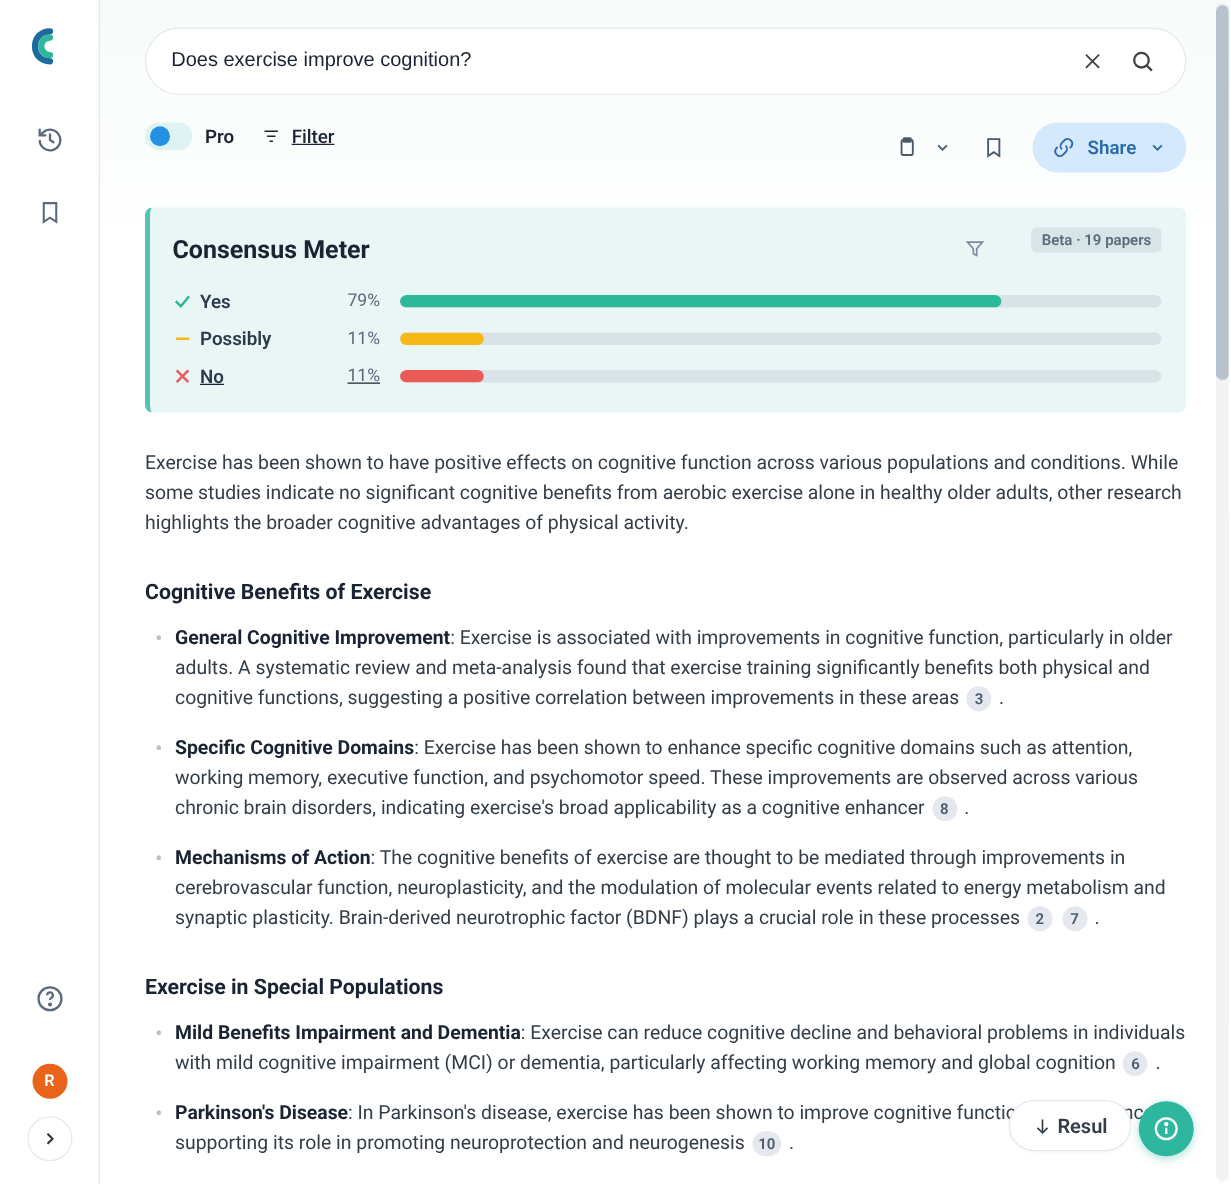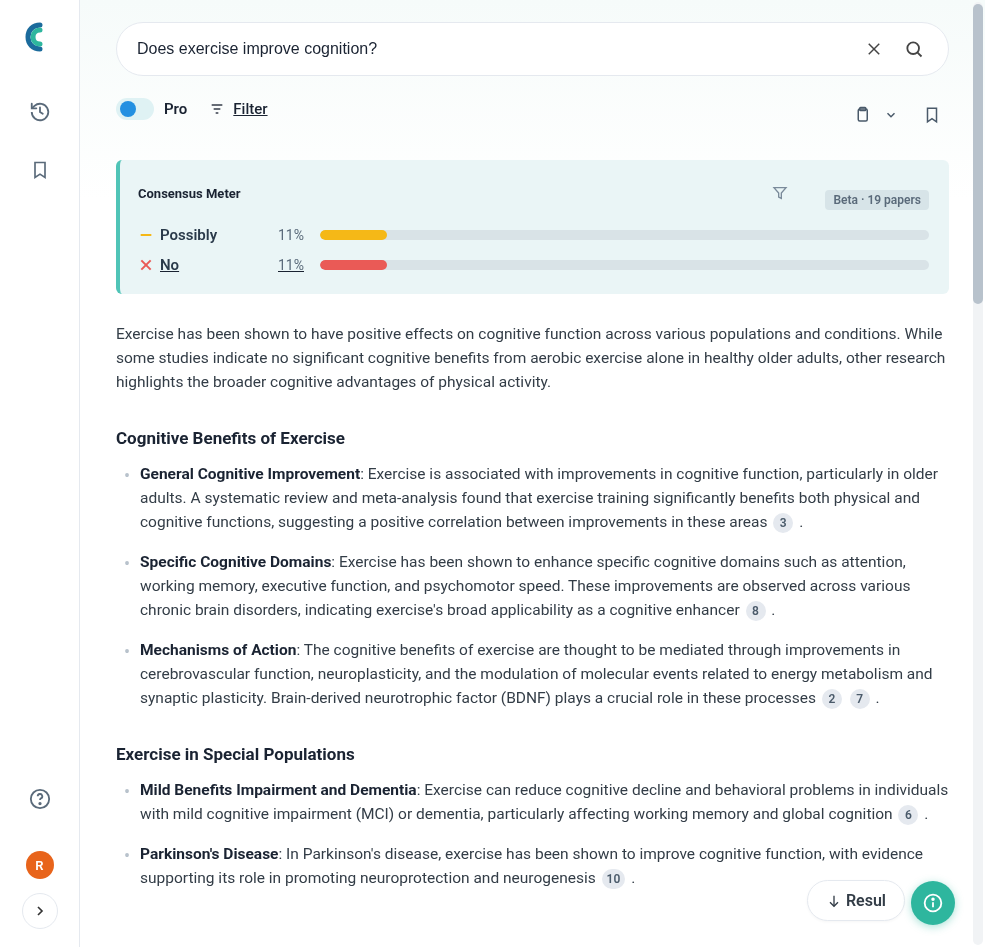--- a/index.html
+++ b/index.html
@@ -156,22 +156,22 @@
     background: #eaf5f6;
     border-left: 4px solid #50c4b7;
     border-radius: 6px;
     padding: 16px 20px 20px 18px;
     position: relative;
   }
   .meter-head {
     display: flex; align-items: center; justify-content: space-between;
     margin-bottom: 16px;
   }
-  .meter-title { font-weight: 700; font-size: 13px; color: #1a2332; }
-  .meter-head-right { display:flex; align-items:flex-end; gap:28px; }
+  .meter-title { font-weight: 700; font-size: 20px; color: #1a2332; }
+  .meter-head-right { display:flex; align-items:flex-start; gap:28px; }
   .beta-badge {
     background: #d7e4e8;
     color: #5a6a7a;
     font-size: 12px;
     font-weight: 600;
     padding: 3px 8px;
     border-radius: 4px;
   }
   .meter-row {
     display: flex;
@@ -374,36 +374,58 @@
             <svg width="14" height="14" viewBox="0 0 24 24" fill="none" stroke="currentColor" stroke-width="2.5">
               <polyline points="6 9 12 15 18 9"></polyline>
             </svg>
           </div>
         </div>
         <div class="icon-btn">
           <svg width="18" height="18" viewBox="0 0 24 24" fill="none" stroke="currentColor" stroke-width="2">
             <path d="M6 3h12v18l-6-4-6 4V3z"></path>
           </svg>
         </div>
+        <div class="share-btn">
+          <svg width="18" height="18" viewBox="0 0 24 24" fill="none" stroke="currentColor" stroke-width="2">
+            <path d="M10 14a5 5 0 0 1 0-7l3-3a5 5 0 0 1 7 7l-1.5 1.5"></path>
+            <path d="M14 10a5 5 0 0 1 0 7l-3 3a5 5 0 0 1-7-7l1.5-1.5"></path>
+          </svg>
+          <span>Share</span>
+          <svg width="14" height="14" viewBox="0 0 24 24" fill="none" stroke="currentColor" stroke-width="2.5">
+            <polyline points="6 9 12 15 18 9"></polyline>
+          </svg>
+        </div>
       </div>
     </div>
 
     <div class="meter-card">
       <div class="meter-head">
         <div class="meter-title">Consensus Meter</div>
         <div class="meter-head-right">
           <div class="icon-btn" style="color:#7a8a9a">
             <svg width="16" height="16" viewBox="0 0 24 24" fill="none" stroke="currentColor" stroke-width="2">
               <polygon points="3 4 21 4 14 12 14 20 10 18 10 12 3 4"></polygon>
             </svg>
           </div>
           <div class="beta-badge">Beta · 19 papers</div>
         </div>
       </div>
       <div id="meter-rows">
+          <div class="meter-row">
+            <div class="meter-icon">
+              <svg width="16" height="16" viewBox="0 0 24 24" fill="none" stroke="#2eb89a" stroke-width="3">
+                <polyline points="4 12 10 18 20 6"></polyline>
+              </svg>
+            </div>
+            <div class="meter-label">Yes</div>
+            <div class="meter-pct">79%</div>
+            <div class="meter-bar">
+              <div class="meter-fill fill-yes" style="width:79%"></div>
+            </div>
+          </div>
           <div class="meter-row">
             <div class="meter-icon">
               <svg width="16" height="16" viewBox="0 0 24 24" fill="none" stroke="#f5b817" stroke-width="3">
                 <line x1="4" y1="12" x2="20" y2="12"></line>
               </svg>
             </div>
             <div class="meter-label">Possibly</div>
             <div class="meter-pct">11%</div>
             <div class="meter-bar">
               <div class="meter-fill fill-possibly" style="width:11%"></div>

